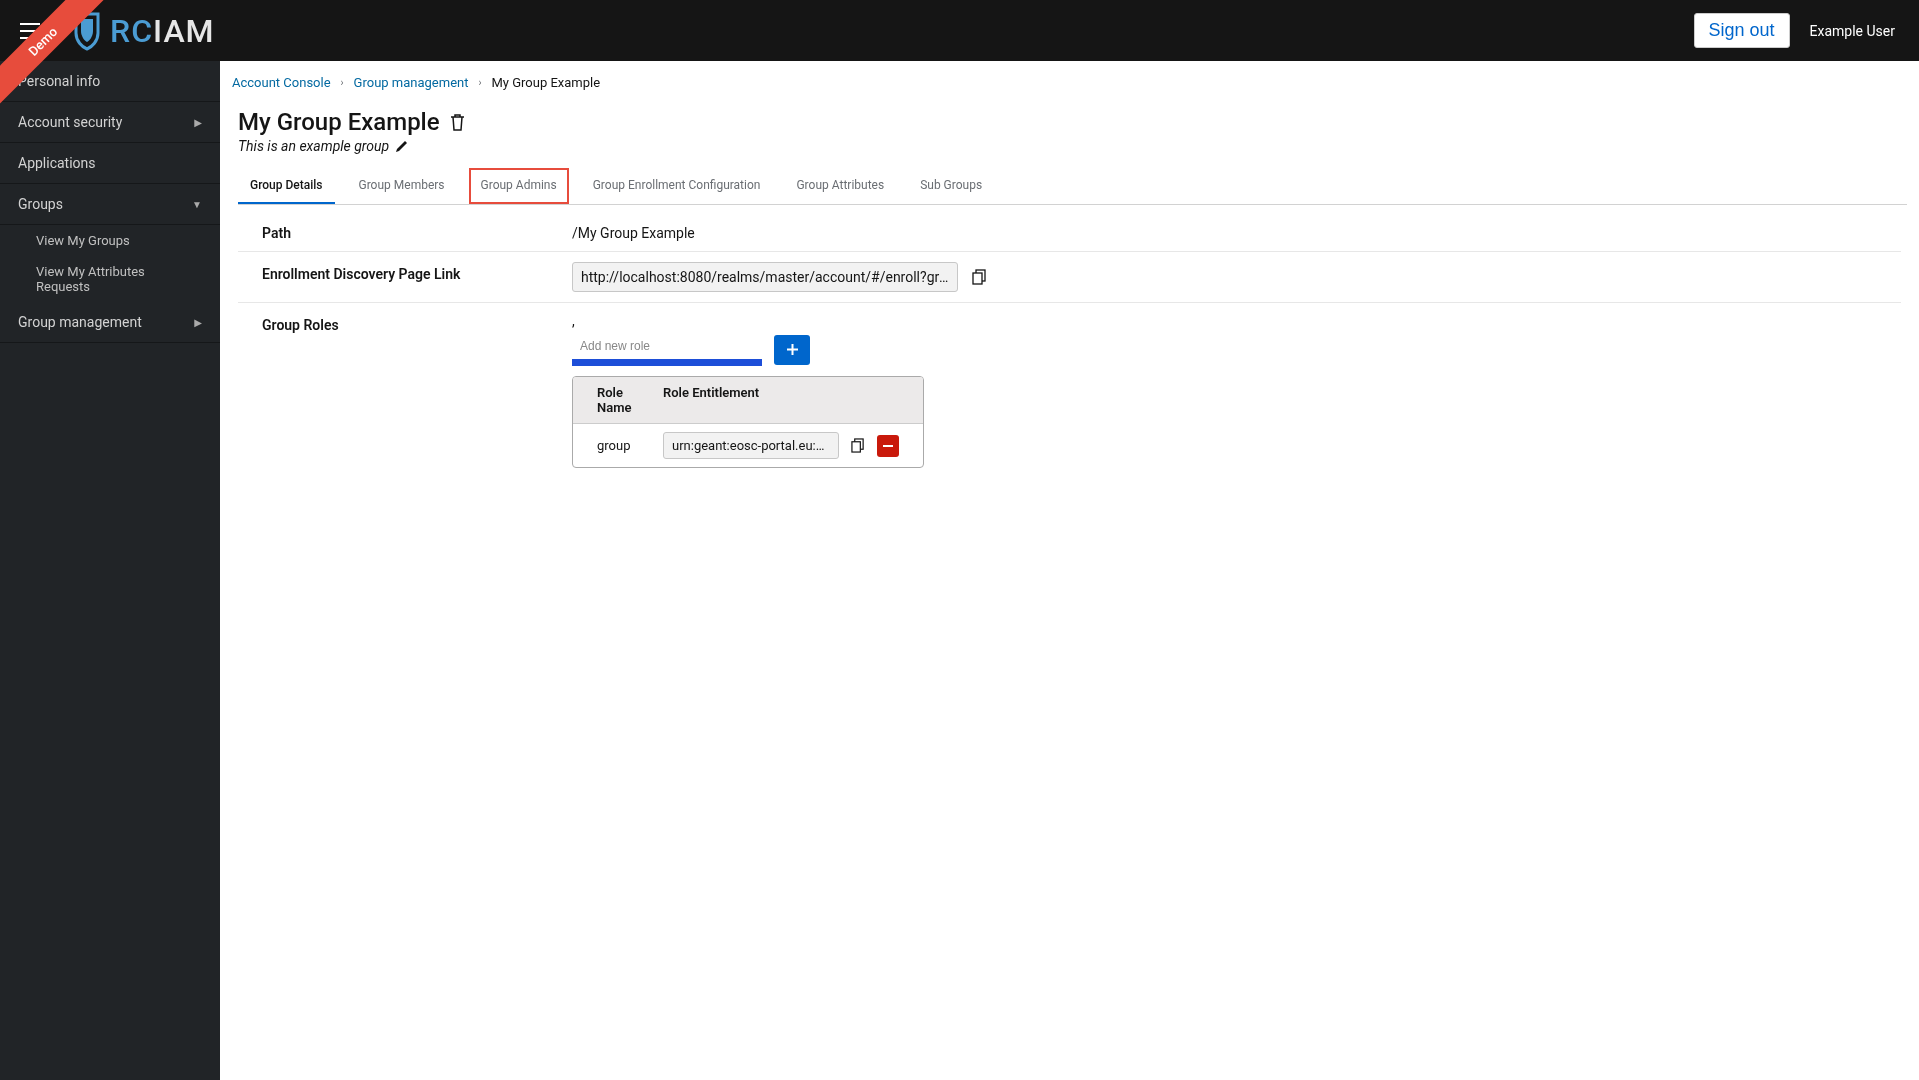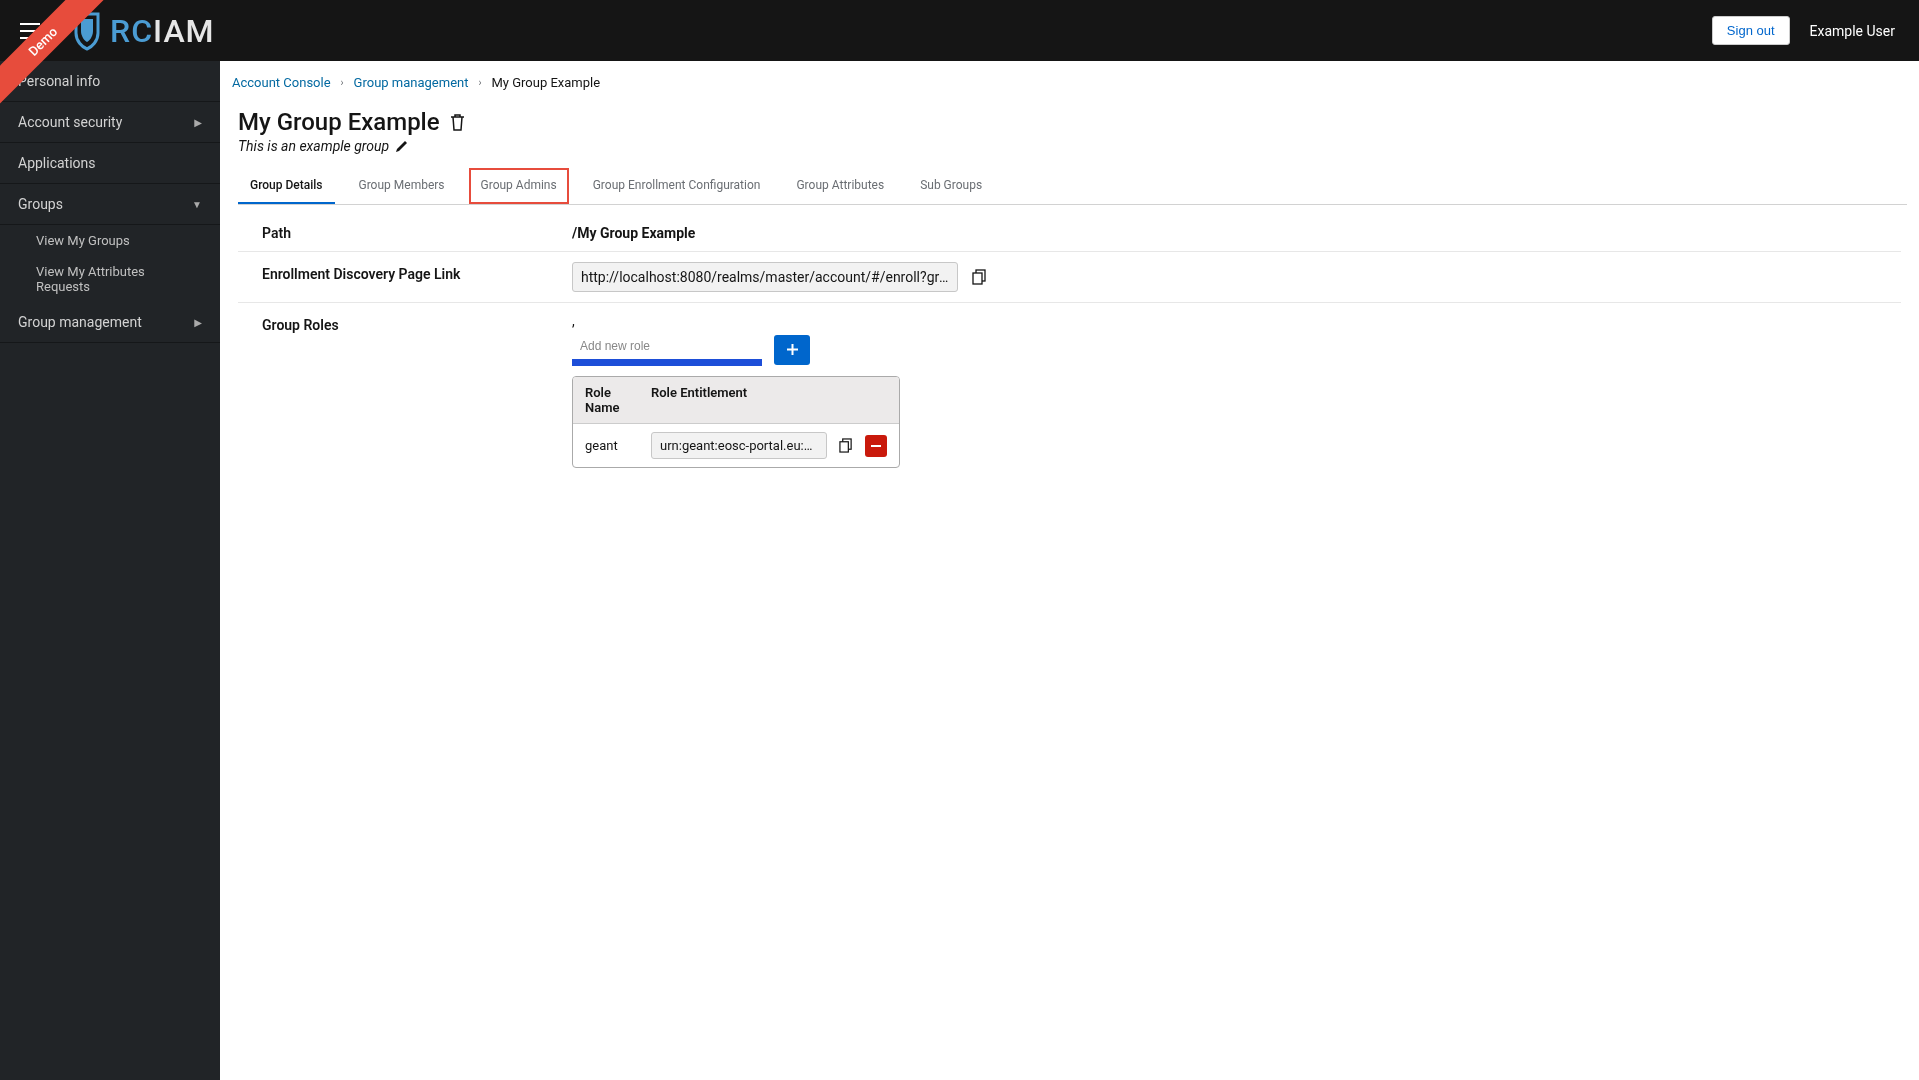--- a/index.html
+++ b/index.html
@@ -59,21 +59,21 @@
     left: -42px; top: 28px;
   }
 
   .topbar-right { display: flex; align-items: center; gap: 20px; }
   .signout-btn {
     background: #fff;
     color: #0066cc;
     border: 1px solid #ccc;
     border-radius: 3px;
     padding: 6px 14px;
-    font-size: 13px;
+    font-size: 18px;
     cursor: pointer;
   }
   .user-name { color: #fff; font-size: 14px; }
 
   
   .app-body { display: flex; height: calc(1080px - 61px); }
 
   
   .sidebar {
     width: 220px;
@@ -161,21 +161,21 @@
     width: 310px;
     font-weight: 600;
     color: #151515;
     padding-top: 4px;
     margin-left: 24px;
   }
   .row-value {
     flex: 1;
     color: #151515;
   }
-  .row-value-simple { padding-top: 4px; font-weight: bold; }
+  .row-value-simple { padding-top: 4px; }
 
   .copy-field {
     display: flex;
     align-items: center;
     gap: 12px;
   }
   .copy-input {
     width: 386px;
     padding: 6px 8px;
     background: #f2f2f2;
@@ -224,21 +224,21 @@
     min-width: 326px;
   }
   .roles-header {
     display: flex;
     background: #eceaea;
     border-bottom: 1px solid #ccc;
     font-weight: 600;
     font-size: 13px;
   }
   .roles-header > div, .roles-body-row > div {
-    padding: 8px 12px;
+    padding: 8px 24px;
   }
   .roles-col1 { width: 66px; }
   .roles-col2 {  }
   .roles-body-row {
     display: flex;
     align-items: center;
     font-size: 13px;
   }
   .roles-body-row .roles-col2 {
     display: flex; align-items: center; gap: 10px;
@@ -394,21 +394,21 @@
                 </svg>
             </button>
           </div>
 
           <div class="roles-table">
             <div class="roles-header">
               <div class="roles-col1">Role Name</div>
               <div class="roles-col2">Role Entitlement</div>
             </div>
             <div class="roles-body-row">
-              <div class="roles-col1">geant</div>
+              <div class="roles-col1">group</div>
               <div class="roles-col2">
                 <div class="ent-box">urn:geant:eosc-portal.eu:grou ...</div>
                 <span class="copy-btn">
                   <svg width="14" height="15" viewBox="0 0 15 16">
                       <rect x="4" y="1" width="9" height="11" fill="none" stroke="#151515" stroke-width="1.3"></rect>
                       <rect x="1" y="4" width="9" height="11" fill="#fff" stroke="#151515" stroke-width="1.3"></rect>
                     </svg>
                 </span>
                 <button class="remove-btn">
                   <svg width="10" height="2" viewBox="0 0 10 2">

